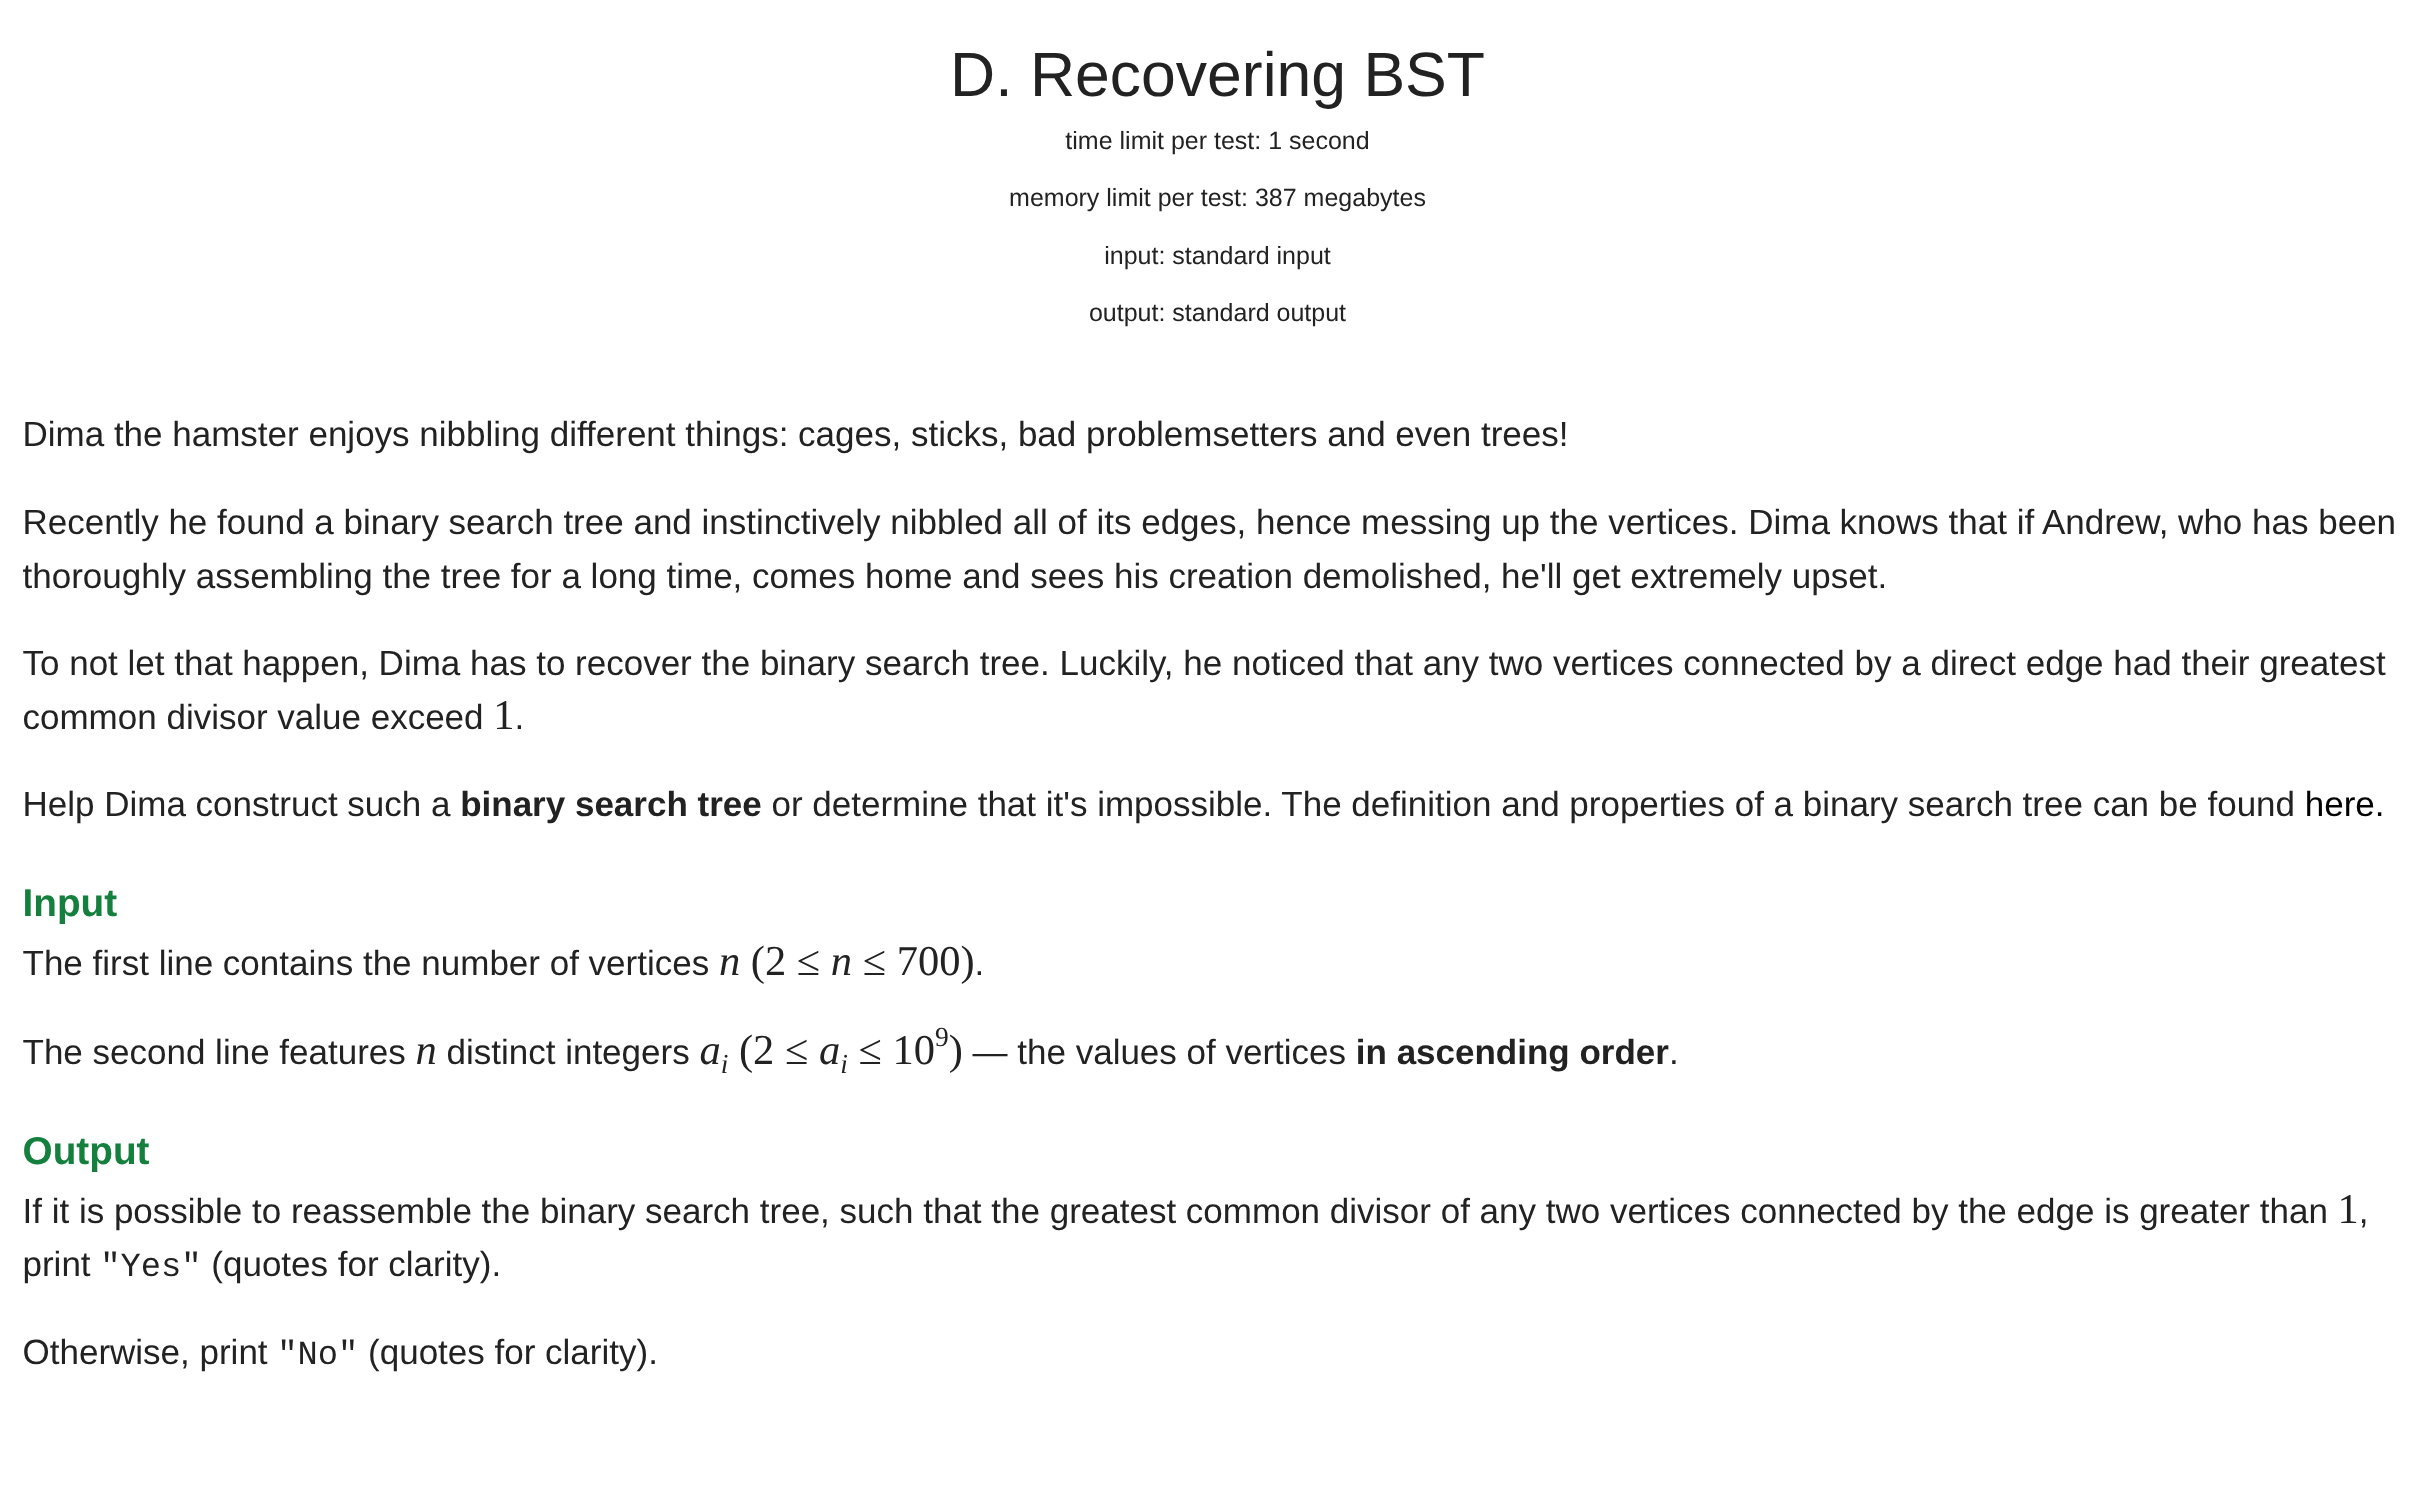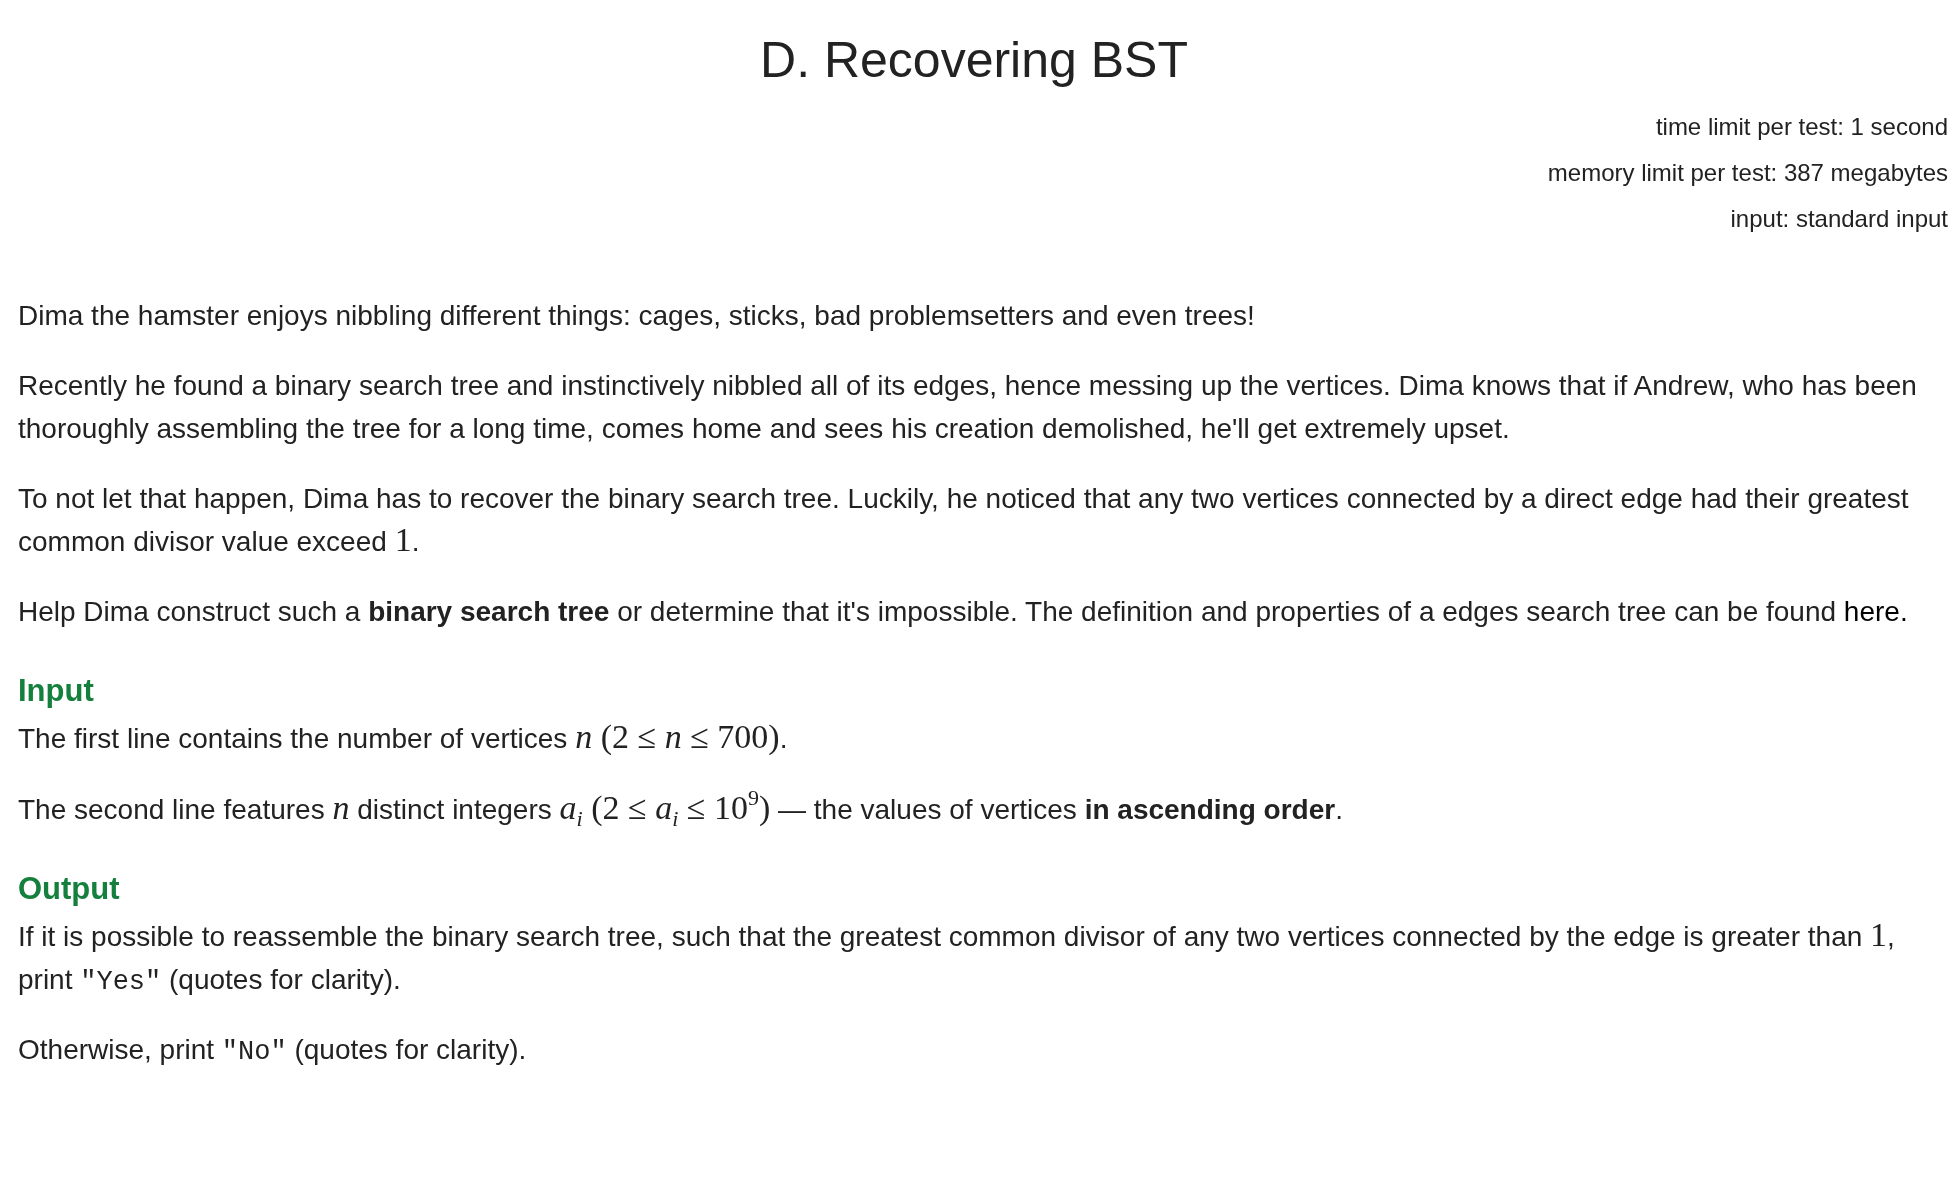--- a/index.html
+++ b/index.html
@@ -22,24 +22,23 @@
     text-align: center;
     padding-top: 30px;
   }
   .problem-title {
     font-size: 50px;
     font-weight: 400;
     line-height: 60px;
     margin: 0;
   }
   .limits {
-    margin-top: 14px;
-    font-size: 24px;
+    margin-top: 0;
+    font-size: 20px;
     line-height: 46px;
-    text-align: right;
   }
   .statement {
     padding: 0 18px;
     font-size: 28px;
     line-height: 43px;
   }
   .statement p {
     margin: 27px 0;
   }
   .first-para {
@@ -98,32 +97,33 @@
 <body>
 
 <div class="problem">
 
   <div class="problem-header">
     <div class="problem-title">D. Recovering BST</div>
     <div class="limits">
       <div>time limit per test: 1 second</div>
       <div>memory limit per test: 387 megabytes</div>
       <div>input: standard input</div>
+      <div>output: standard output</div>
     </div>
   </div>
 
   <div class="statement">
 
     <p class="first-para">Dima the hamster enjoys nibbling different things: cages, sticks, bad problemsetters and even trees!</p>
 
     <p>Recently he found a binary search tree and instinctively nibbled all of its edges, hence messing up the vertices. Dima knows that if Andrew, who has been thoroughly assembling the tree for a long time, comes home and sees his creation demolished, he'll get extremely upset.</p>
 
     <p><span>To not let that happen, Dima has to recover the binary search tree. Luckily, he noticed that any two vertices connected by a direct edge had their greatest common divisor value exceed </span><span class="math">1</span><span>.</span></p>
 
-    <p><span>Help Dima construct such a </span><span class="bold">binary search tree</span><span> or determine that it's impossible. The definition and properties of a edges search tree can be found </span><a class="stmt-link">here.</a></p>
+    <p><span>Help Dima construct such a </span><span class="bold">binary search tree</span><span> or determine that it's impossible. The definition and properties of a binary search tree can be found </span><a class="stmt-link">here.</a></p>
 
     <div class="section-heading">Input</div>
 
     <p class="section-first-para"><span>The first line contains the number of vertices </span><span class="mvar">n</span><span class="math"> (2 ≤ </span><span class="mvar">n</span><span class="math"> ≤ 700)</span><span>.</span></p>
 
     <p><span>The second line features </span><span class="mvar">n</span><span> distinct integers </span><span class="mvar">a</span><span class="msub">i</span><span class="math"> (2 ≤ </span><span class="mvar">a</span><span class="msub">i</span><span class="math"> ≤ 10</span><span class="msup">9</span><span class="math">)</span><span> — </span><span>the values of vertices </span><span class="bold">in ascending order</span><span>.</span></p>
 
     <div class="section-heading">Output</div>
 
     <p class="section-first-para"><span>If it is possible to reassemble the binary search tree, such that the greatest common divisor of any two vertices connected by the edge is greater than </span><span class="math">1</span><span>, print </span><span class="mono">"Yes"</span><span> (quotes for clarity).</span></p>

